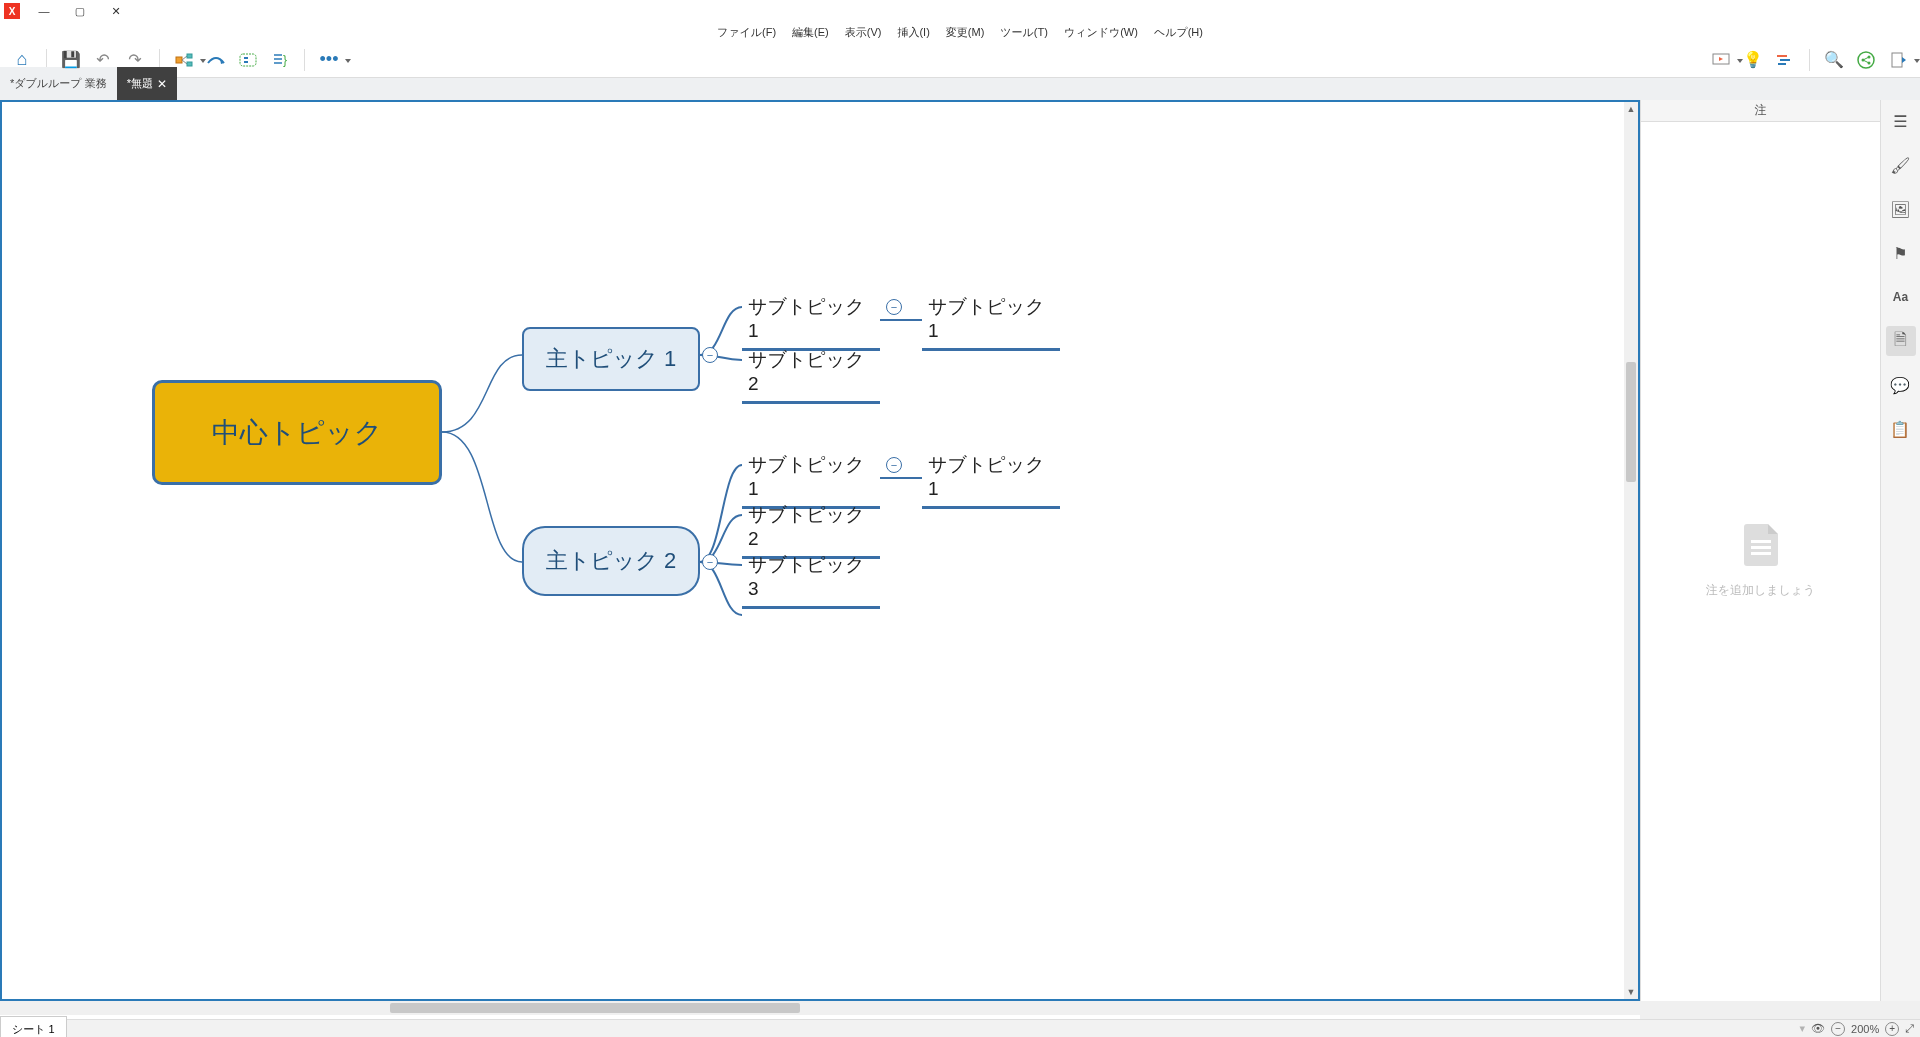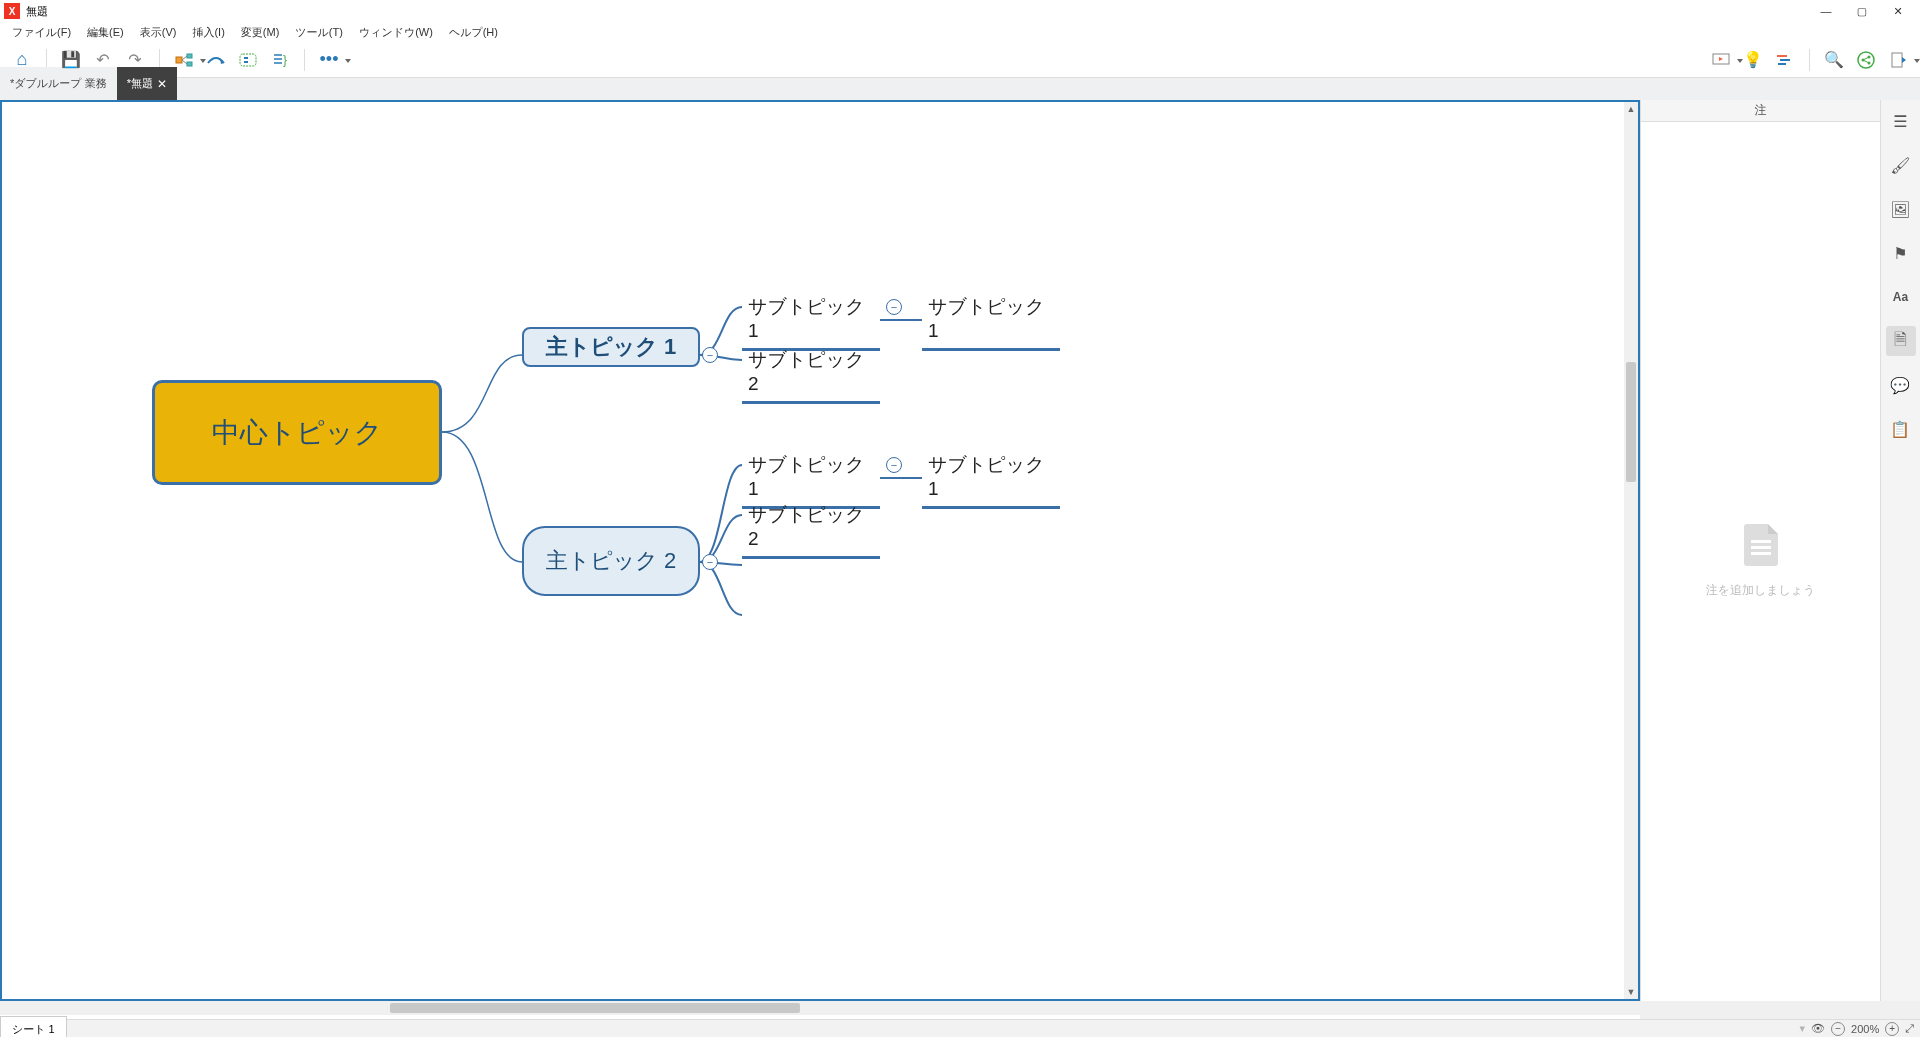--- a/index.html
+++ b/index.html
@@ -5,21 +5,21 @@
 * { margin: 0; padding: 0; box-sizing: border-box; font-family: "Meiryo", "Yu Gothic", sans-serif; }
 html, body { width: 100%; height: 100%; overflow: hidden; background: #fff; }
 
 
 .titlebar { height: 22px; background: #fff; display: flex; align-items: center; padding: 0 4px; font-size: 11px; }
 .titlebar .logo { width: 16px; height: 16px; background: #e32; display: inline-flex; align-items: center; justify-content: center; color: #fff; font-weight: bold; font-size: 10px; margin-right: 6px; }
 .titlebar .title { flex: 1; }
 .titlebar .winbtn { width: 36px; height: 22px; display: inline-flex; align-items: center; justify-content: center; color: #333; }
 
 
-.menubar { height: 20px; background: #fff; display: flex; align-items: center; padding: 0 4px; font-size: 11px; color: #333; }
+.menubar { height: 20px; background: #fff; display: flex; align-items: center; padding: 0 4px; font-size: 11px; color: #333; justify-content: center; }
 .menubar .menuitem { padding: 2px 8px; cursor: default; }
 
 
 .toolbar { height: 36px; background: #fff; border-bottom: 1px solid #ddd; display: flex; align-items: center; padding: 0 6px; }
 .toolbar .tbtn { width: 28px; height: 28px; display: inline-flex; align-items: center; justify-content: center; margin: 0 2px; cursor: pointer; border-radius: 2px; position: relative; }
 .toolbar .sep { width: 1px; height: 22px; background: #ddd; margin: 0 8px; }
 .toolbar .spacer { flex: 1; }
 .toolbar .dd::after { content: ""; border-left: 3px solid transparent; border-right: 3px solid transparent; border-top: 4px solid #666; position: absolute; right: -8px; top: 13px; }
 
 
@@ -69,21 +69,20 @@
 
 .i-home { color: #2a7ab8; font-size: 18px; }
 .i-save { color: #2a7ab8; font-size: 16px; }
 .i-undo, .i-redo { color: #888; font-size: 16px; }
 </style>
 </head>
 <body>
 
 <div class="titlebar">
   <span class="logo">X</span>
-  <span class="title">無題</span>
   <span class="winbtn">—</span>
   <span class="winbtn">▢</span>
   <span class="winbtn">✕</span>
 </div>
 
 <div class="menubar">
   <span class="menuitem">ファイル(F)</span>
   <span class="menuitem">編集(E)</span>
   <span class="menuitem">表示(V)</span>
   <span class="menuitem">挿入(I)</span>
@@ -207,39 +206,40 @@
         <path d="M 698 460 C 720 460 720 463 740 463" stroke="#3a6fa7" stroke-width="2" fill="none"></path>
         <path d="M 698 460 C 720 460 720 513 740 513" stroke="#3a6fa7" stroke-width="2" fill="none"></path>
         <line x1="878" y1="218" x2="920" y2="218" stroke="#3a6fa7" stroke-width="2"></line>
         <line x1="878" y1="376" x2="920" y2="376" stroke="#3a6fa7" stroke-width="2"></line>
       </svg>
 
       <div class="node" style="left:150px; top:278px; width:290px; height:105px;">
         <span>中心トピック</span>
       </div>
 
-      <div class="node main" style="left:520px; top:225px; width:178px; height:40px;font-weight:bold;">
+      <div class="node main" style="left:520px; top:225px; width:178px; height:64px;">
         <span>主トピック 1</span>
       </div>
       <div class="collapse" style="left:700px; top:245px;">−</div>
 
       <div class="node main" style="left:520px; top:424px; width:178px; height:70px;border-radius:23px;">
         <span>主トピック 2</span>
       </div>
       <div class="collapse" style="left:700px; top:452px;">−</div>
 
       <div class="sub" style="left:740px; top:188px; width:138px;"><span>サブトピック 1</span></div>
       <div class="collapse" style="left:884px; top:197px;">−</div>
       <div class="sub" style="left:920px; top:188px; width:138px;"><span>サブトピック 1</span></div>
       <div class="sub" style="left:740px; top:241px; width:138px;"><span>サブトピック 2</span></div>
 
       <div class="sub" style="left:740px; top:346px; width:138px;"><span>サブトピック 1</span></div>
       <div class="collapse" style="left:884px; top:355px;">−</div>
       <div class="sub" style="left:920px; top:346px; width:138px;"><span>サブトピック 1</span></div>
       <div class="sub" style="left:740px; top:396px; width:138px;"><span>サブトピック 2</span></div>
+      <div class="sub" style="left:740px; top:446px; width:138px;"><span>サブトピック 3</span></div>
     </div>
     <div class="vscroll">
       <div class="arr up">▲</div>
       <div class="thumb"></div>
       <div class="arr down">▼</div>
     </div>
   </div>
 
   <div class="sidepanel">
     <div class="hdr">注</div>

